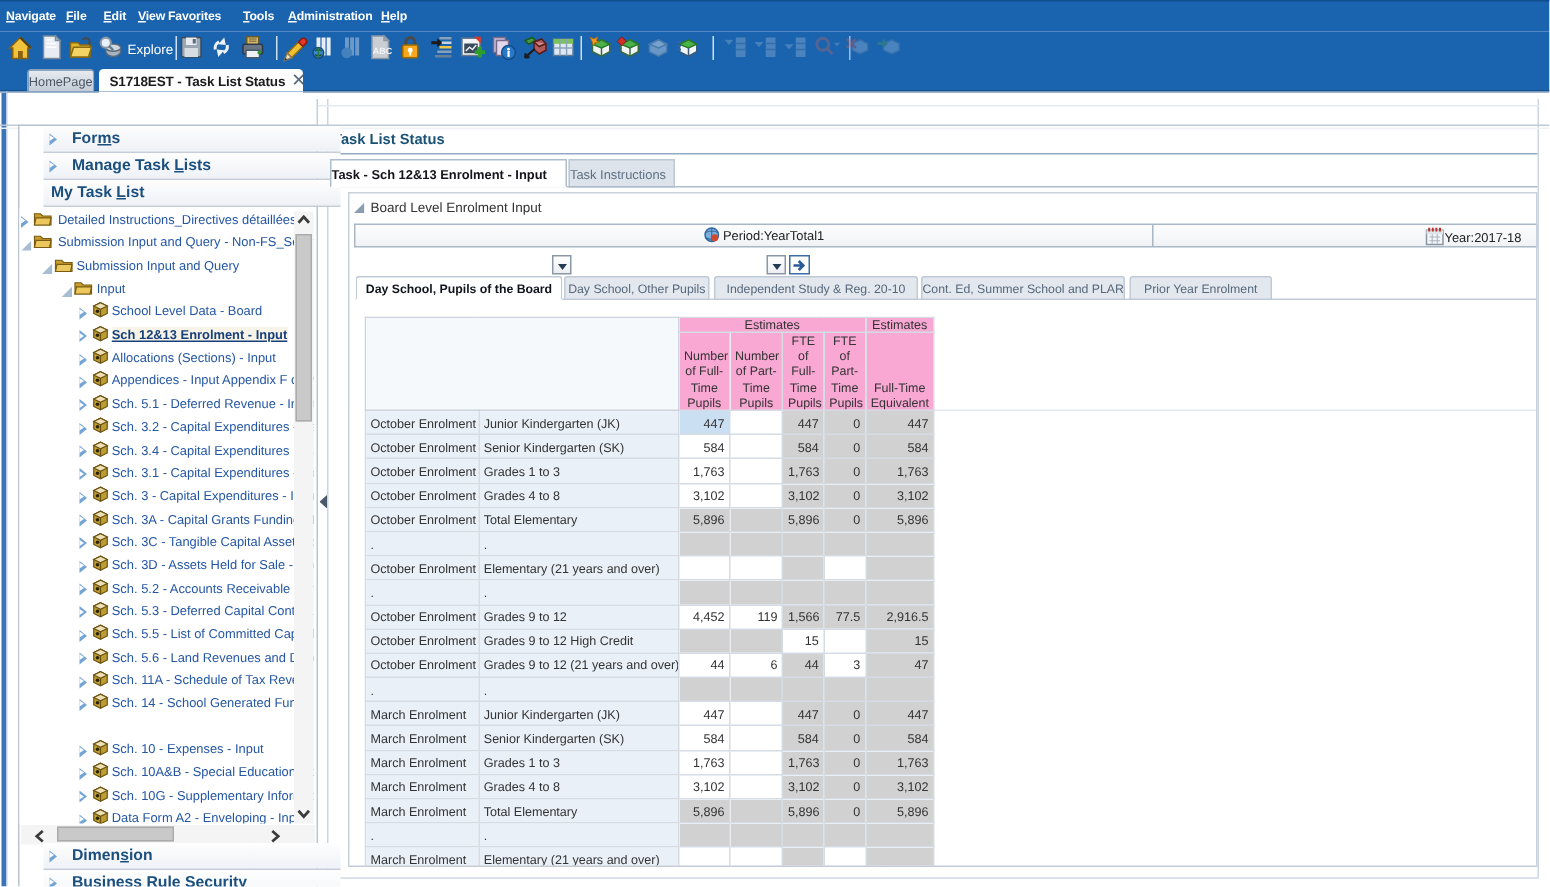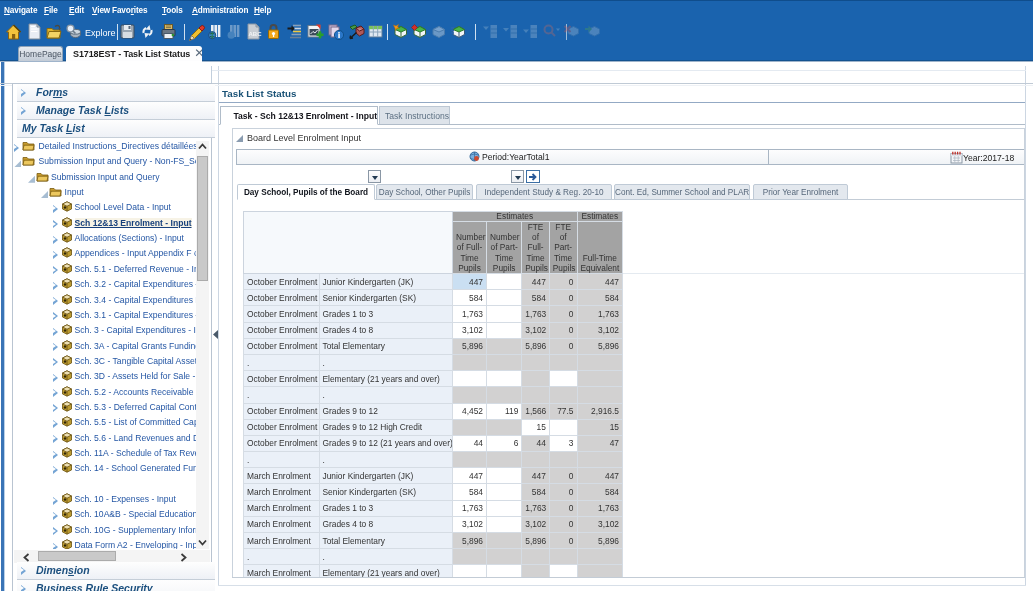--- a/index.html
+++ b/index.html
@@ -15,58 +15,58 @@
 .sep{position:absolute;top:3px;width:1px;height:16px;background:#cfe0f0;}
 .tbtxt{position:absolute;color:#fff;font-size:9px;}
 
 .btab{position:absolute;top:2px;height:15px;border-radius:3px 3px 0 0;font-size:9px;line-height:15px;box-sizing:border-box;white-space:nowrap;overflow:hidden;}
 #tab-home{left:18px;width:45px;background:linear-gradient(#e8ecf1,#c2cbd6);color:#4a5563;border:1px solid #8fa3b8;border-bottom:none;text-align:center;font-size:8.5px;}
 #tab-active{left:66px;width:136px;background:#fdfdfe;color:#1c1c1c;font-weight:bold;font-size:9px;letter-spacing:-0.1px;padding-left:7px;}
 #tab-active .x{font-weight:normal;color:#5a6b7d;font-size:12px;margin-left:4px;}
 
 
 #leftpanel{left:12px;top:83px;width:200px;height:508px;background:#fff;border:1px solid #b9c4d1;border-bottom:none;box-sizing:border-box;}
-.acchead{position:absolute;left:4px;width:198px;height:18px;background:linear-gradient(#fefefe,#eef1f6);border-bottom:1px solid #c5ced8;box-sizing:border-box;color:#1b4f7e;font-weight:bold;font-size:10.5px;line-height:17px;white-space:nowrap;font-style:italic;}
+.acchead{position:absolute;left:16px;width:198px;height:18px;background:linear-gradient(#fefefe,#eef1f6);border-bottom:1px solid #c5ced8;box-sizing:border-box;color:#1b4f7e;font-weight:bold;font-size:10.5px;line-height:17px;white-space:nowrap;}
 .acchead .aro{position:absolute;left:4px;top:4px;}
 .acchead .t{position:absolute;left:16px;top:0px;}
 
 #tree{position:absolute;left:0px;top:55px;width:196px;height:410px;overflow:hidden;background:#fff;}
 .trow{position:absolute;height:15px;width:198px;font-size:8.6px;color:#2456a4;white-space:pre;}
 .trow .lbl{position:absolute;top:1px;}
 .trow.sel .lbl{font-weight:bold;color:#17407c;text-decoration:underline;background:#f7f3e6;}
 .exp2{position:absolute;width:7px;height:7px;background:#a7bdd2;clip-path:polygon(100% 0,100% 100%,0 100%);}
 .col2{position:absolute;width:0;height:0;border-top:4px solid transparent;border-bottom:4px solid transparent;border-left:5px solid #74a4d4;}
 .col2:after{content:"";position:absolute;left:-4.7px;top:-2.7px;border-top:2.7px solid transparent;border-bottom:2.7px solid transparent;border-left:3.4px solid #fdfeff;}
 .ticon{position:absolute;top:0px;}
 
 .vsb{position:absolute;right:2px;width:13px;background:#f4f4f4;}
 .hsb{position:absolute;height:13px;background:#f4f4f4;}
 .thumb{position:absolute;background:#c9c9c9;border:1px solid #ababab;box-sizing:border-box;}
 
 #rightpanel{left:218px;top:66px;width:808px;height:520px;border-left:1px solid #ccd6e2;border-right:1px solid #ccd6e2;border-bottom:1px solid #ccd6e2;box-sizing:border-box;background:#fff;}
 #tls-title{left:222px;top:88px;font-size:9.8px;font-weight:bold;color:#1a5276;}
 .line{position:absolute;height:1px;}
 
-.ttab{position:absolute;top:106px;height:19px;box-sizing:border-box;font-size:8.6px;line-height:18px;text-align:right;white-space:nowrap;overflow:hidden;}
+.ttab{position:absolute;top:106px;height:19px;box-sizing:border-box;font-size:8.6px;line-height:18px;text-align:left;white-space:nowrap;overflow:hidden;}
 #ttab1{left:220px;width:158px;background:#fff;border:1px solid #b0bcc9;border-bottom:1px solid #fff;font-weight:bold;color:#14141a;z-index:3;}
 #ttab2{left:379px;width:71px;background:#dde3ea;border:1px solid #bcc7d3;color:#5d7083;}
 
 .povbar{left:236px;top:149px;width:789px;height:16px;border:1px solid #a9b6c4;box-sizing:border-box;background:linear-gradient(#fdfdfe,#f0f3f6);font-size:8.6px;color:#222;}
 .combo{position:absolute;width:13px;height:13px;background:linear-gradient(#fefefe,#eceef2);border:1px solid #8a97a5;box-sizing:border-box;}
 .combo:after{content:"";position:absolute;left:2.5px;top:4.5px;border-left:3px solid transparent;border-right:3px solid transparent;border-top:4px solid #223a52;}
 .gobtn{position:absolute;width:14px;height:13px;background:#fff;border:1px solid #3a6ea5;box-sizing:border-box;}
 
 .stab{position:absolute;top:184px;height:16px;box-sizing:border-box;font-size:8.2px;line-height:15px;text-align:center;background:#e3e8ee;border:1px solid #bfcad6;color:#56677a;border-radius:2px 2px 0 0;white-space:nowrap;overflow:hidden;}
 .stab.on{background:#fff;border-bottom:1px solid #fff;font-weight:bold;color:#10141c;}
 
 #grid{left:243px;top:211px;}
 table.g{border-collapse:collapse;table-layout:fixed;font-size:8.4px;color:#333;width:379px;}
 table.g td{padding:0 3px;height:15.2px;border:1px solid #d5dce4;overflow:hidden;white-space:nowrap;box-sizing:content-box;}
 td.rh{background:#eaf0f8;border-color:#c9d6e6;color:#333;}
-td.hd{background:#a3a3a3;border-color:#ccd4de;text-align:center;}
+td.hd{background:#f9a8d4;border-color:#ccd4de;text-align:center;}
 td.hd2{vertical-align:bottom;font-size:8.3px;line-height:10.2px;padding:0 1px 2px 1px;}
 td.num{text-align:right;}
 td.gry{background:#d2d1d1;border-color:#c3c3c3;}
 td.wht{background:#fff;}
 td.sel{background:#cadff2;border:1px solid #8cb4dc;}
 </style>
 </head>
 <body>
 <div id="app">
 <div id="menubar" class="abs">
@@ -537,21 +537,21 @@
             </svg></span><span class="exp2" style="left:15px;top:5px"></span><span class="lbl" style="left:38px">Submission Input and Query</span></div>
 <div class="trow" style="top:47.1px"><span class="ticon" style="left:36px"><svg width="13" height="11" viewBox="0 0 13 11">
               <path d="M1 2.5 L5 2.5 L6.5 4 L12 4 L12 10 L1 10 Z" fill="#c89c2e" stroke="#7a5c10" stroke-width="0.8"></path>
               <path d="M2 5.2 L12 5.2 L11 10 L1 10 Z" fill="#ecc75e" stroke="#7a5c10" stroke-width="0.8"></path>
             </svg></span><span class="exp2" style="left:28px;top:5px"></span><span class="lbl" style="left:51.5px">Input</span></div>
 <div class="trow" style="top:62.4px"><span class="ticon" style="left:48px"><svg width="12" height="11" viewBox="0 0 12 11">
               <path d="M1.5 3 L6 0.8 L10.5 3 L10.5 8 L6 10.2 L1.5 8 Z" fill="#bd9c32" stroke="#6a5210" stroke-width="0.8"></path>
               <path d="M1.5 3 L6 5.2 L10.5 3 L6 0.8 Z" fill="#eee0b4" stroke="#6a5210" stroke-width="0.8"></path>
               <path d="M6 5.2 L6 10.2" stroke="#6a5210" stroke-width="0.8"></path>
               <circle cx="4" cy="6.5" r="1.2" fill="#2e2408"></circle>
-            </svg></span><span class="col2" style="left:40px;top:3.5px"></span><span class="lbl" style="left:61.5px">School Level Data - Input</span></div>
+            </svg></span><span class="col2" style="left:40px;top:3.5px"></span><span class="lbl" style="left:61.5px">School Level Data - Board</span></div>
 <div class="trow sel" style="top:77.8px"><span class="ticon" style="left:48px"><svg width="12" height="11" viewBox="0 0 12 11">
               <path d="M1.5 3 L6 0.8 L10.5 3 L10.5 8 L6 10.2 L1.5 8 Z" fill="#bd9c32" stroke="#6a5210" stroke-width="0.8"></path>
               <path d="M1.5 3 L6 5.2 L10.5 3 L6 0.8 Z" fill="#eee0b4" stroke="#6a5210" stroke-width="0.8"></path>
               <path d="M6 5.2 L6 10.2" stroke="#6a5210" stroke-width="0.8"></path>
               <circle cx="4" cy="6.5" r="1.2" fill="#2e2408"></circle>
             </svg></span><span class="col2" style="left:40px;top:3.5px"></span><span class="lbl" style="left:61.5px">Sch 12&amp;13 Enrolment - Input</span></div>
 <div class="trow" style="top:93.1px"><span class="ticon" style="left:48px"><svg width="12" height="11" viewBox="0 0 12 11">
               <path d="M1.5 3 L6 0.8 L10.5 3 L10.5 8 L6 10.2 L1.5 8 Z" fill="#bd9c32" stroke="#6a5210" stroke-width="0.8"></path>
               <path d="M1.5 3 L6 5.2 L10.5 3 L6 0.8 Z" fill="#eee0b4" stroke="#6a5210" stroke-width="0.8"></path>
               <path d="M6 5.2 L6 10.2" stroke="#6a5210" stroke-width="0.8"></path>

